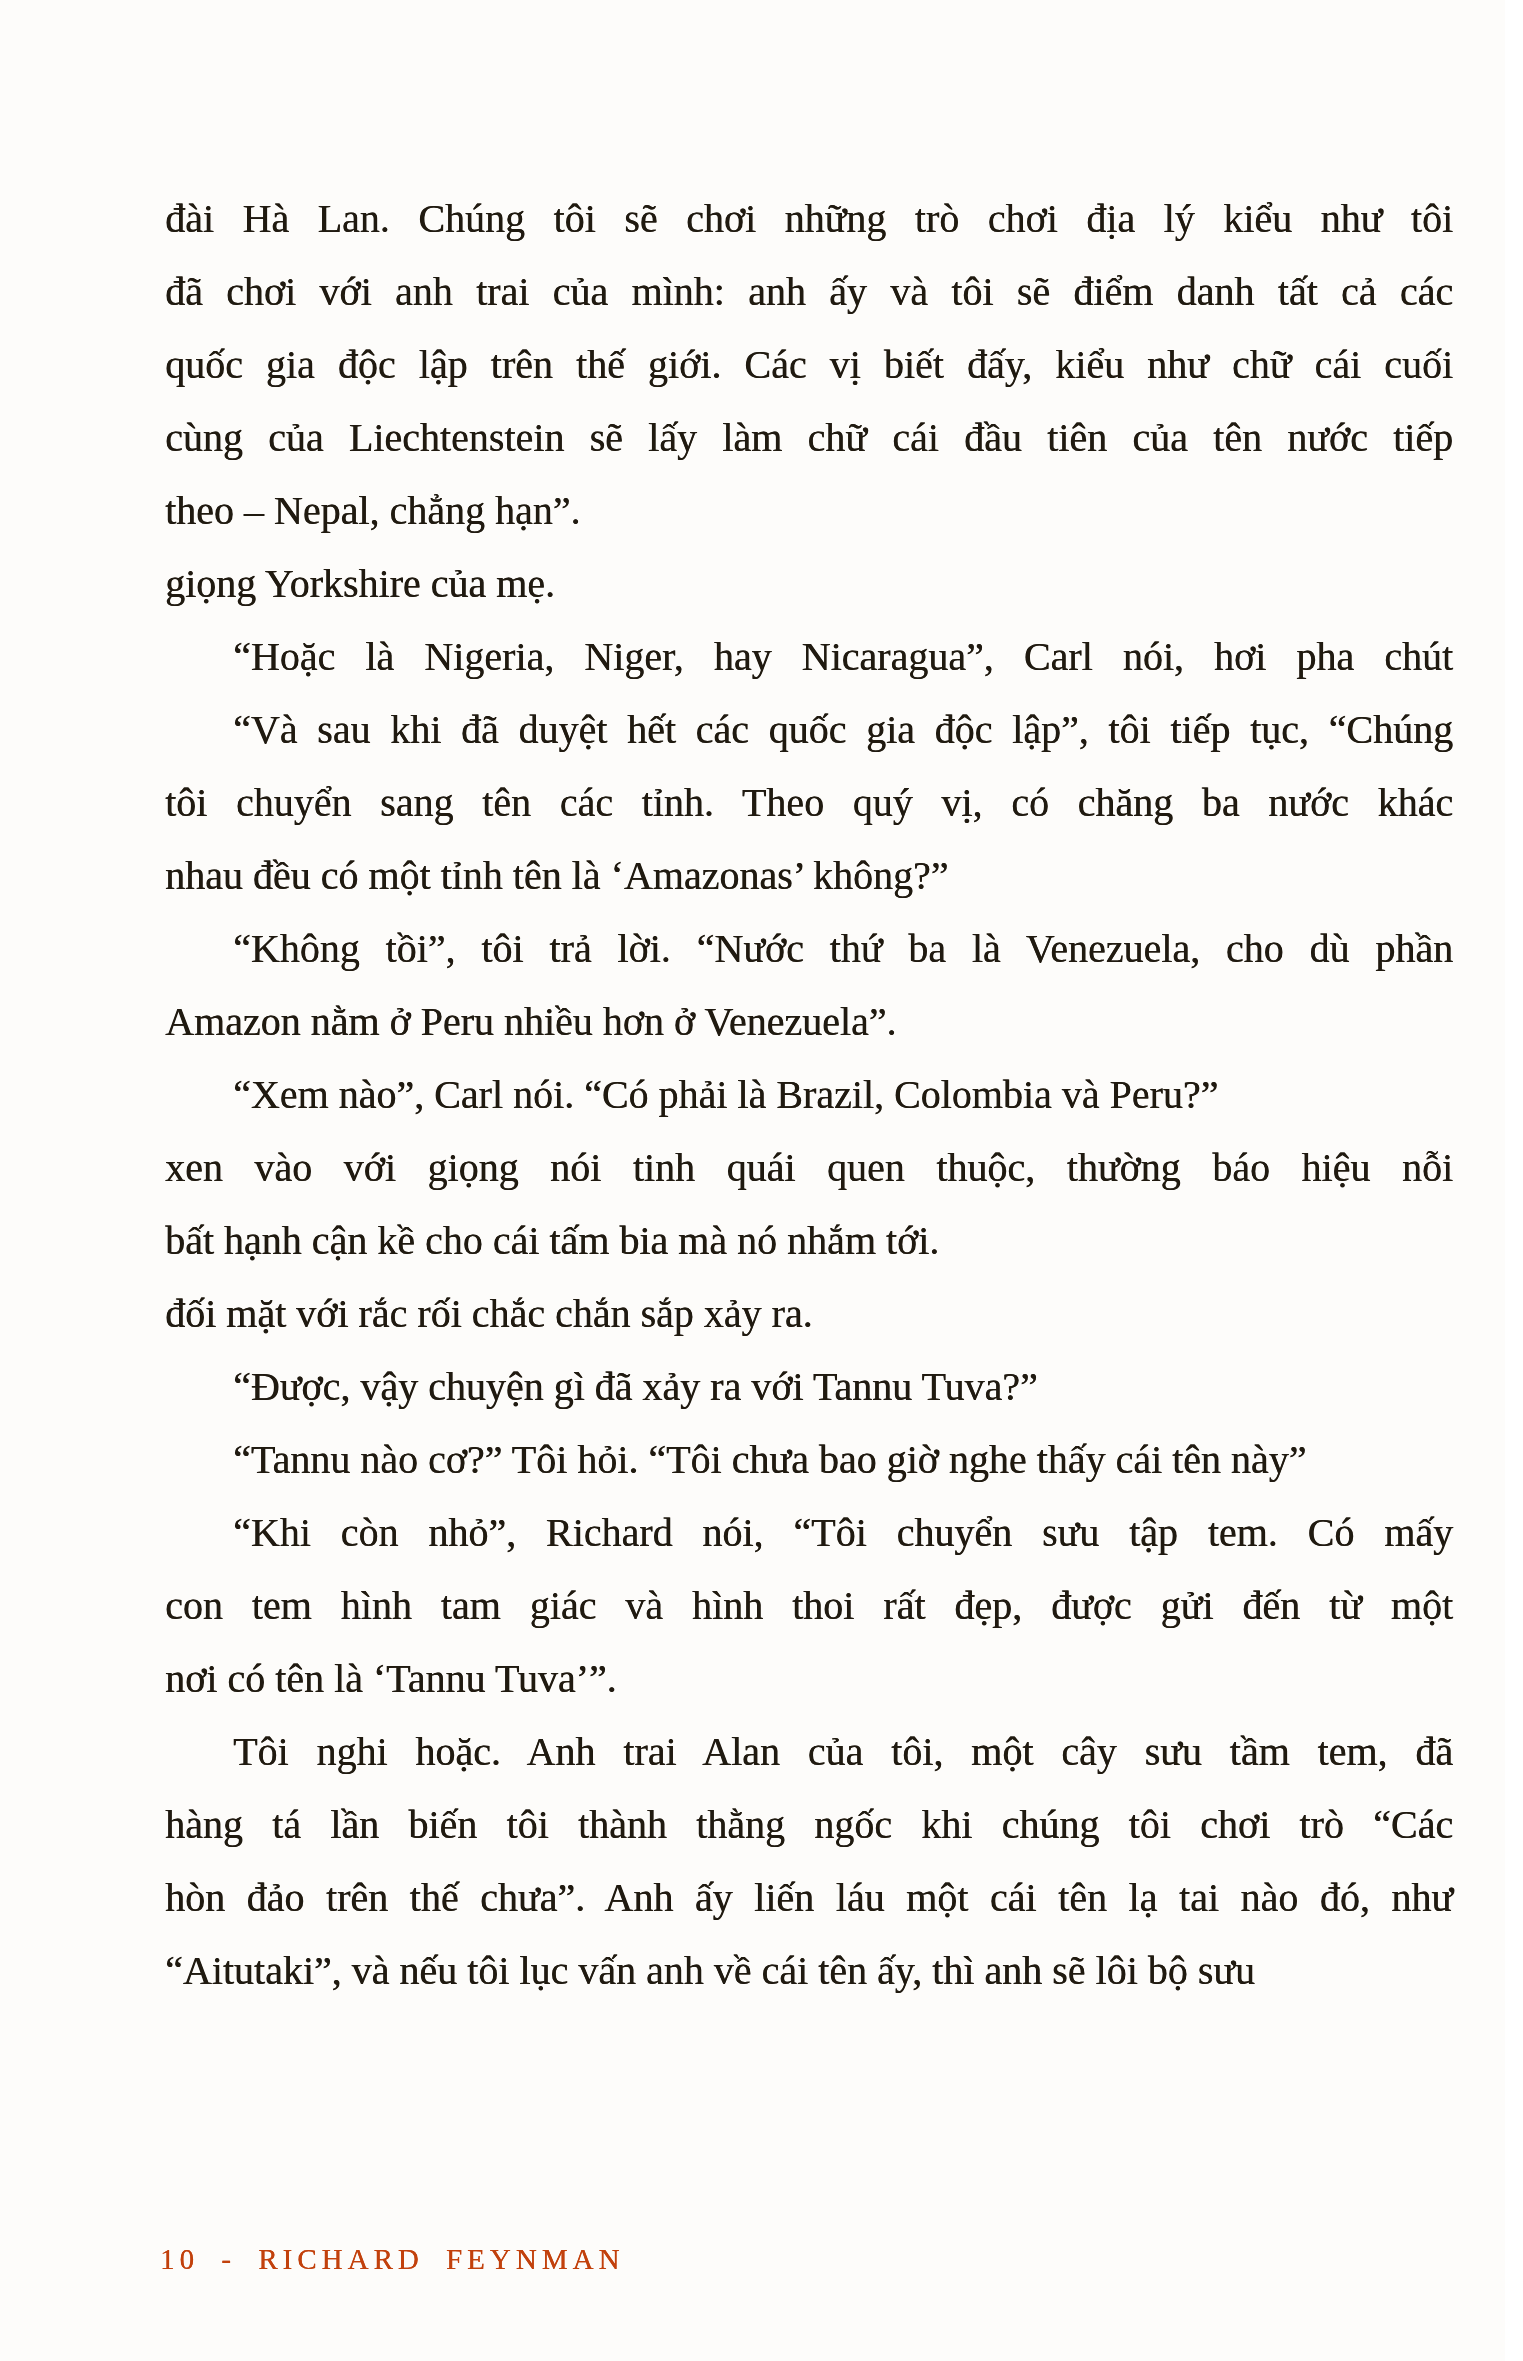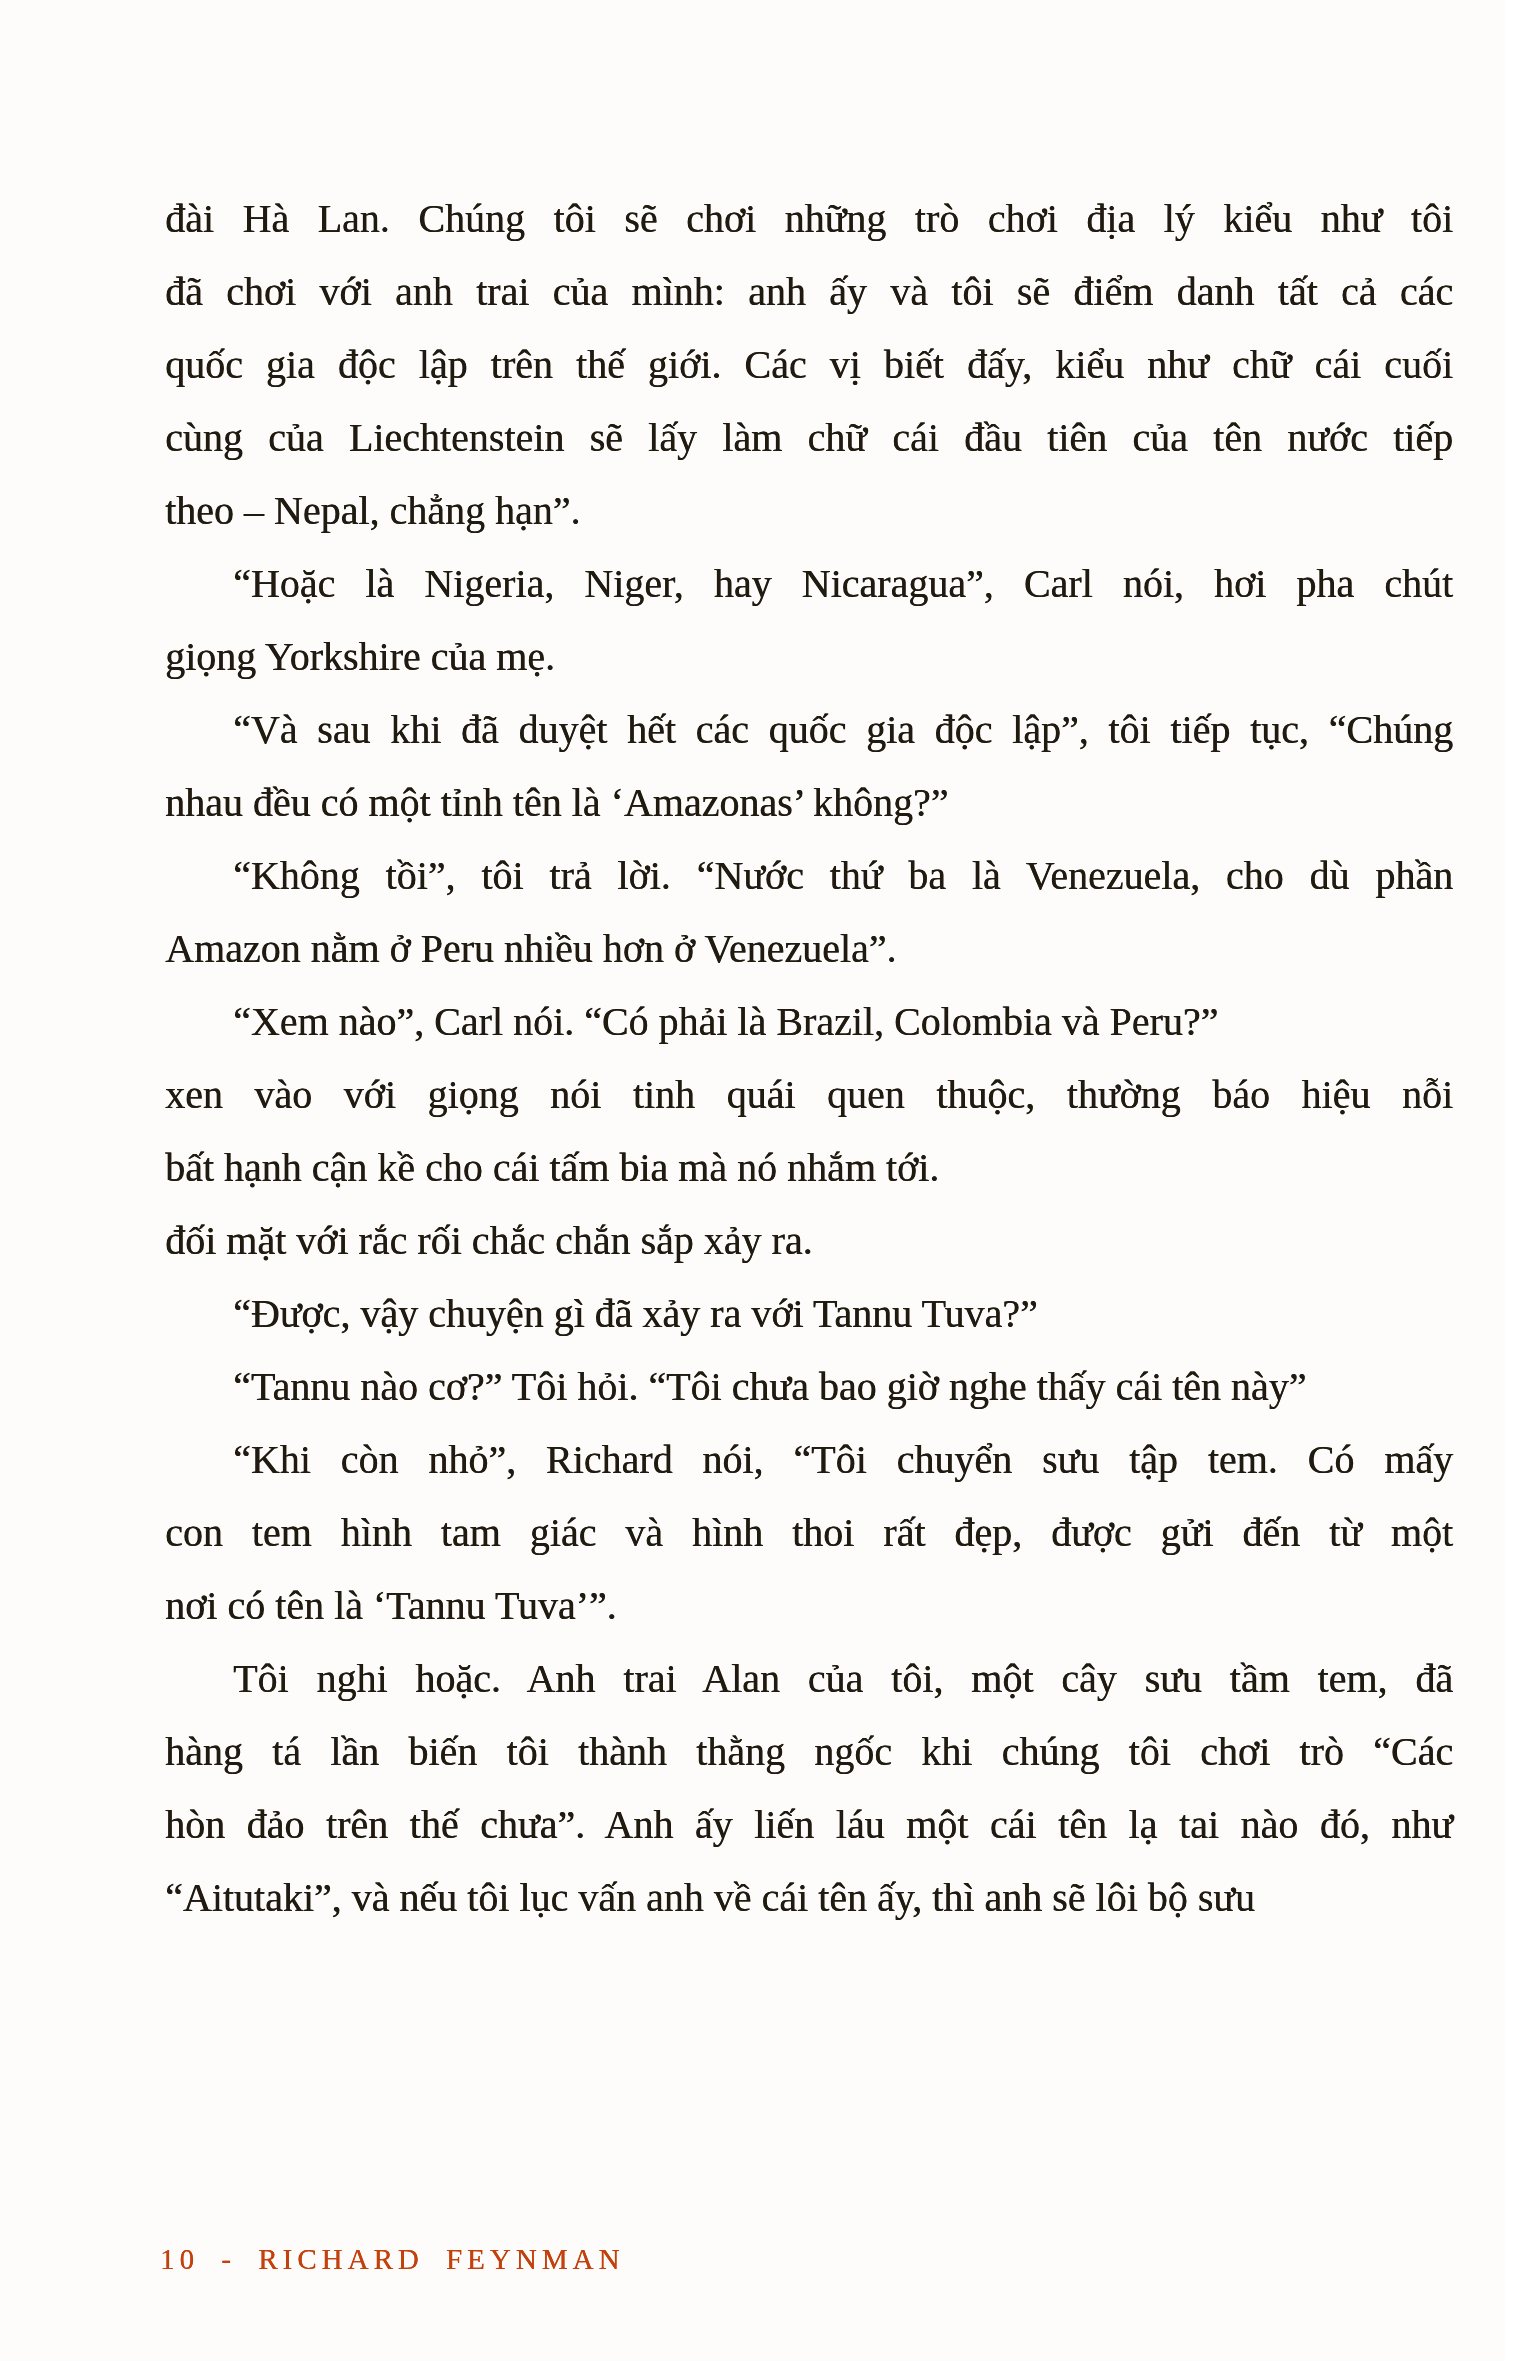--- a/index.html
+++ b/index.html
@@ -47,25 +47,26 @@
 <div class="page">
   <div class="text-block">
       <div class="para">
         <div class="line">đài Hà Lan. Chúng tôi sẽ chơi những trò chơi địa lý kiểu như tôi</div>
         <div class="line">đã chơi với anh trai của mình: anh ấy và tôi sẽ điểm danh tất cả các</div>
         <div class="line">quốc gia độc lập trên thế giới. Các vị biết đấy, kiểu như chữ cái cuối</div>
         <div class="line">cùng của Liechtenstein sẽ lấy làm chữ cái đầu tiên của tên nước tiếp</div>
         <div class="line last">theo – Nepal, chẳng hạn”.</div>
       </div>
       <div class="para">
+        <div class="line last">giọng Yorkshire của mẹ.</div>
         <div class="line first-indent">“Hoặc là Nigeria, Niger, hay Nicaragua”, Carl nói, hơi pha chút</div>
-        <div class="line last">giọng Yorkshire của mẹ.</div>
       </div>
       <div class="para">
         <div class="line first-indent">“Và sau khi đã duyệt hết các quốc gia độc lập”, tôi tiếp tục, “Chúng</div>
+        <div class="line">tôi chuyển sang tên các tỉnh. Theo quý vị, có chăng ba nước khác</div>
         <div class="line last">nhau đều có một tỉnh tên là ‘Amazonas’ không?”</div>
       </div>
       <div class="para">
         <div class="line first-indent">“Không tồi”, tôi trả lời. “Nước thứ ba là Venezuela, cho dù phần</div>
         <div class="line last">Amazon nằm ở Peru nhiều hơn ở Venezuela”.</div>
       </div>
       <div class="para">
         <div class="line last first-indent">“Xem nào”, Carl nói. “Có phải là Brazil, Colombia và Peru?”</div>
       </div>
       <div class="para">

